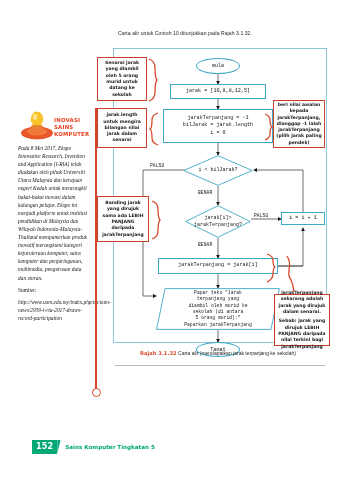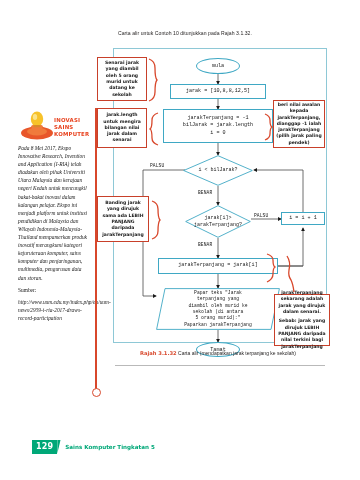--- a/index.html
+++ b/index.html
@@ -296,17 +296,17 @@
     <path d="M1,1 q6,2 6,6 q0,6 2,7 q-2,1 -2,7 q0,5 -6,8" fill="none" stroke="#d8472b" stroke-width="1.3"></path>
   </svg>
 
   <div class="caption">
     <b>Rajah 3.1.32</b>
     <span>Carta alir (mendapatkan jarak terpanjang ke sekolah)</span>
   </div>
   <div class="cap-rule"></div>
 
   <div class="footer">
-    <div class="pagenum">129</div>
+    <div class="pagenum">152</div>
     <div class="foot-text">Sains Komputer Tingkatan 5</div>
   </div>
 
 </div>
 
 </body></html>

